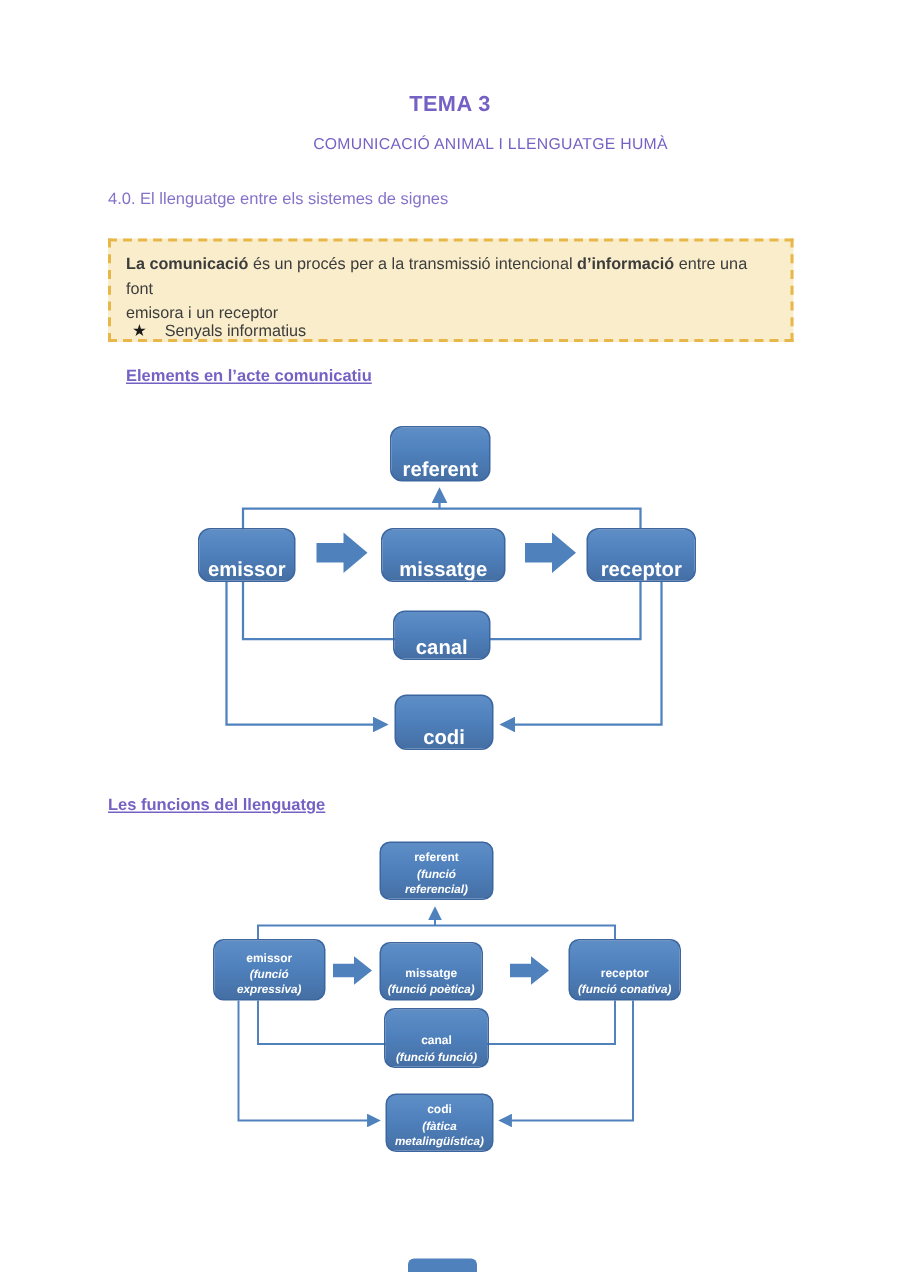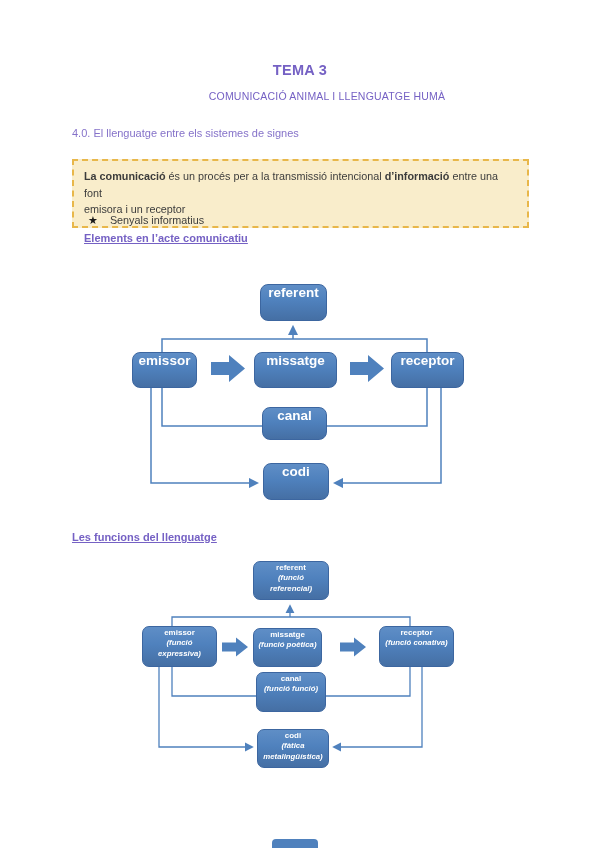--- a/index.html
+++ b/index.html
@@ -25,31 +25,31 @@
     padding:7px 10px 8px 10px; font-size:10.8px; color:#3c3c3c; line-height:1.55;
   }
   .bullet-row {
     position:absolute; left:88px; top:214px; font-size:10.8px; color:#3c3c3c;
   }
   .bullet-row .star { margin-right:12px; font-size:11px; color:#1a1a1a; }
   .sub-heading {
     position:absolute; left:72px; color:#7561c4; font-weight:bold;
     text-decoration:underline; font-size:11px;
   }
-  .sub-heading.elements { top:232px;padding-left:12px; }
+  .sub-heading.elements { top:245px;padding-left:12px; }
   .sub-heading.functions { top:531px; }
 
   .connectors { position:absolute; left:0; top:0; z-index:1; pointer-events:none; }
 
   .node {
     position:absolute; z-index:2; box-sizing:border-box;
     background:linear-gradient(180deg,#5f8ec6 0%,#4f81bd 45%,#456fa4 100%);
     border:1px solid #3c66a0; border-radius:8px;
     color:#ffffff; font-weight:bold;
-    display:flex; flex-direction:column; align-items:center; justify-content:flex-start;
+    display:flex; flex-direction:column; align-items:center; justify-content:flex-end;
     text-align:center;
   }
   .d1 { font-size:13.5px; }
   .d2 { font-size:8px; line-height:1.3; border-radius:7px; padding:1px 2px; }
   .d2 .func { font-style:italic; font-weight:bold; font-size:7.8px; }
 
   .next-page-sliver {
     position:absolute; left:272px; top:839px; width:46px; height:9px;
     background:#4f81bd; border-radius:4px 4px 0 0; z-index:2;
   }

